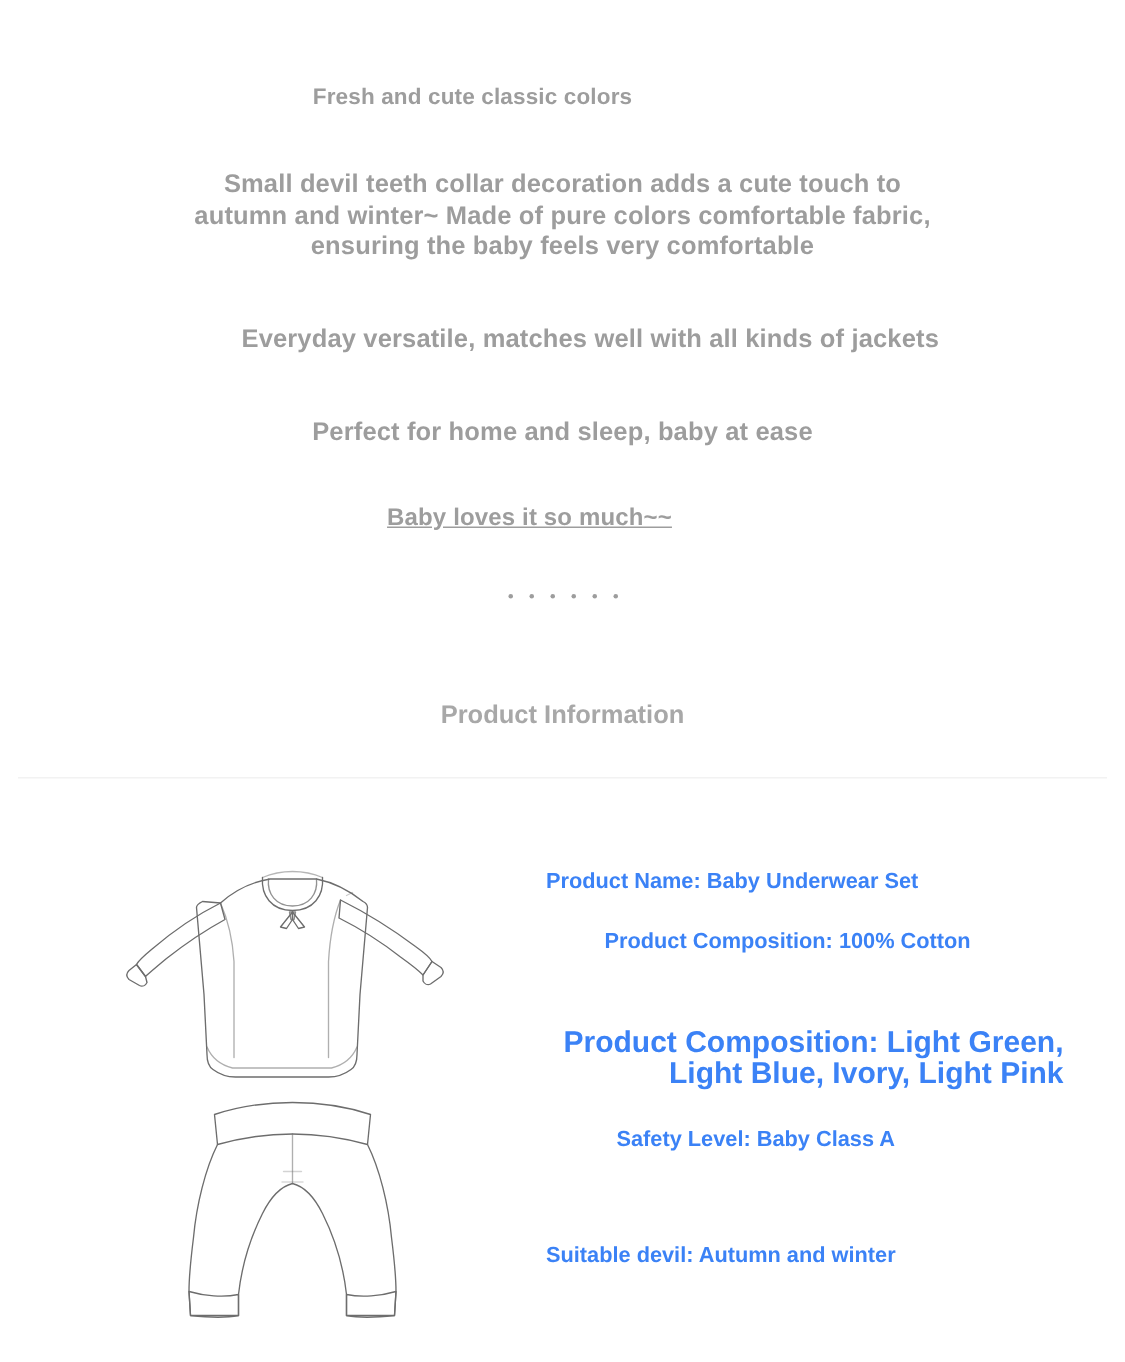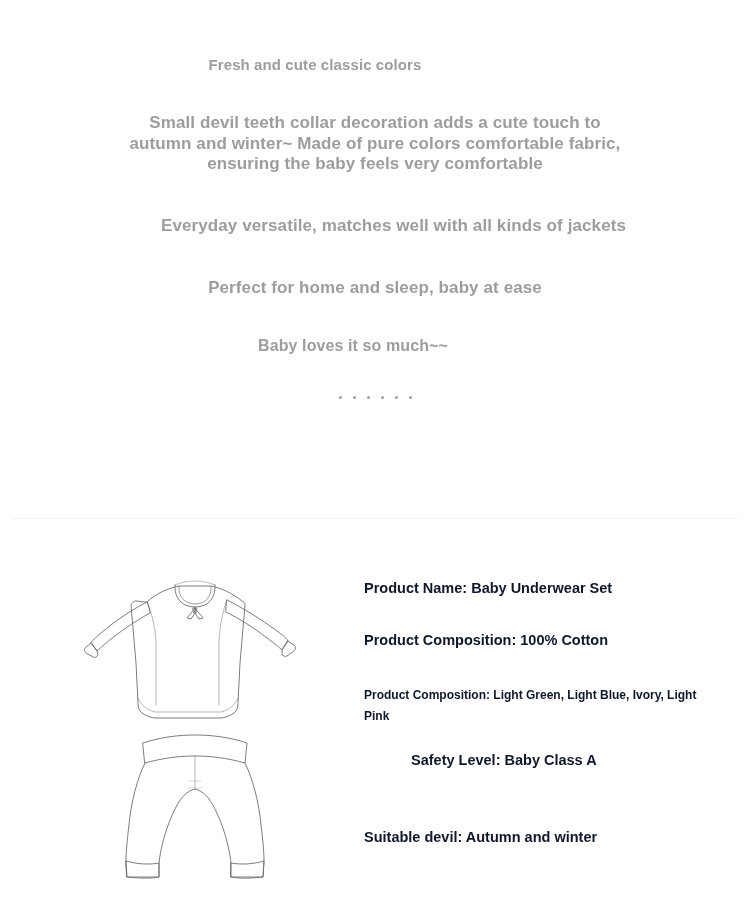--- a/index.html
+++ b/index.html
@@ -65,20 +65,21 @@
     left: 0; top: 277px; width: 750px;
     font-size: 17px;
     line-height: 21px;
   }
 
   .feature-line.loves {
     position: absolute;
     left: 0; top: 336px; width: 706px;
     font-size: 16px;
     line-height: 20px;
+    text-decoration: underline;
   }
 
   
   .dots {
     position: absolute;
     left: 0;
     top: 396px;
     width: 750px;
     display: flex;
     justify-content: center;
@@ -135,30 +136,30 @@
   .illustration svg { display: block; width: 240px; height: 325px; }
 
   .specs {
     position: absolute;
     left: 364px;
     top: 0;
     width: 350px;
   }
 
   .spec-item {
-    color: #0f172a;
+    color: #3b82f6;
     font-weight: bold;
     font-size: 14.5px;
     line-height: 20.5px;
     position: absolute;
     width: 345px;
   }
   .spec-item.s0 { top: 48px;  }
-  .spec-item.s1 { top: 100px; }
-  .spec-item.s2 { top: 155px; font-size: 12px; line-height: 21px; }
+  .spec-item.s1 { top: 88px; margin-left: 39px; }
+  .spec-item.s2 { top: 155px; font-size: 20px; line-height: 21px; text-align: right; }
   .spec-item.s3 { top: 220px; margin-left: 47px; }
   .spec-item.s4 { top: 297px; }
 </style>
 </head>
 <body>
 
 <div class="page">
 
   <div class="features">
     <div class="feature-line lead">Fresh and cute classic colors</div>
@@ -174,20 +175,21 @@
 
   <div class="dots">
     <span class="dot"></span>
     <span class="dot"></span>
     <span class="dot"></span>
     <span class="dot"></span>
     <span class="dot"></span>
     <span class="dot"></span>
   </div>
 
+  <div class="section-heading">Product Information</div>
 
   <div class="divider"></div>
 
   <div class="info-section">
 
     <div class="illustration">
       <svg viewBox="0 0 240 325" xmlns="http://www.w3.org/2000/svg" fill="none" stroke="#6d6d6d" stroke-width="0.9" stroke-linejoin="round" stroke-linecap="round">
 
         <path d="M72 47
                  C58 54 40 66 26 78

